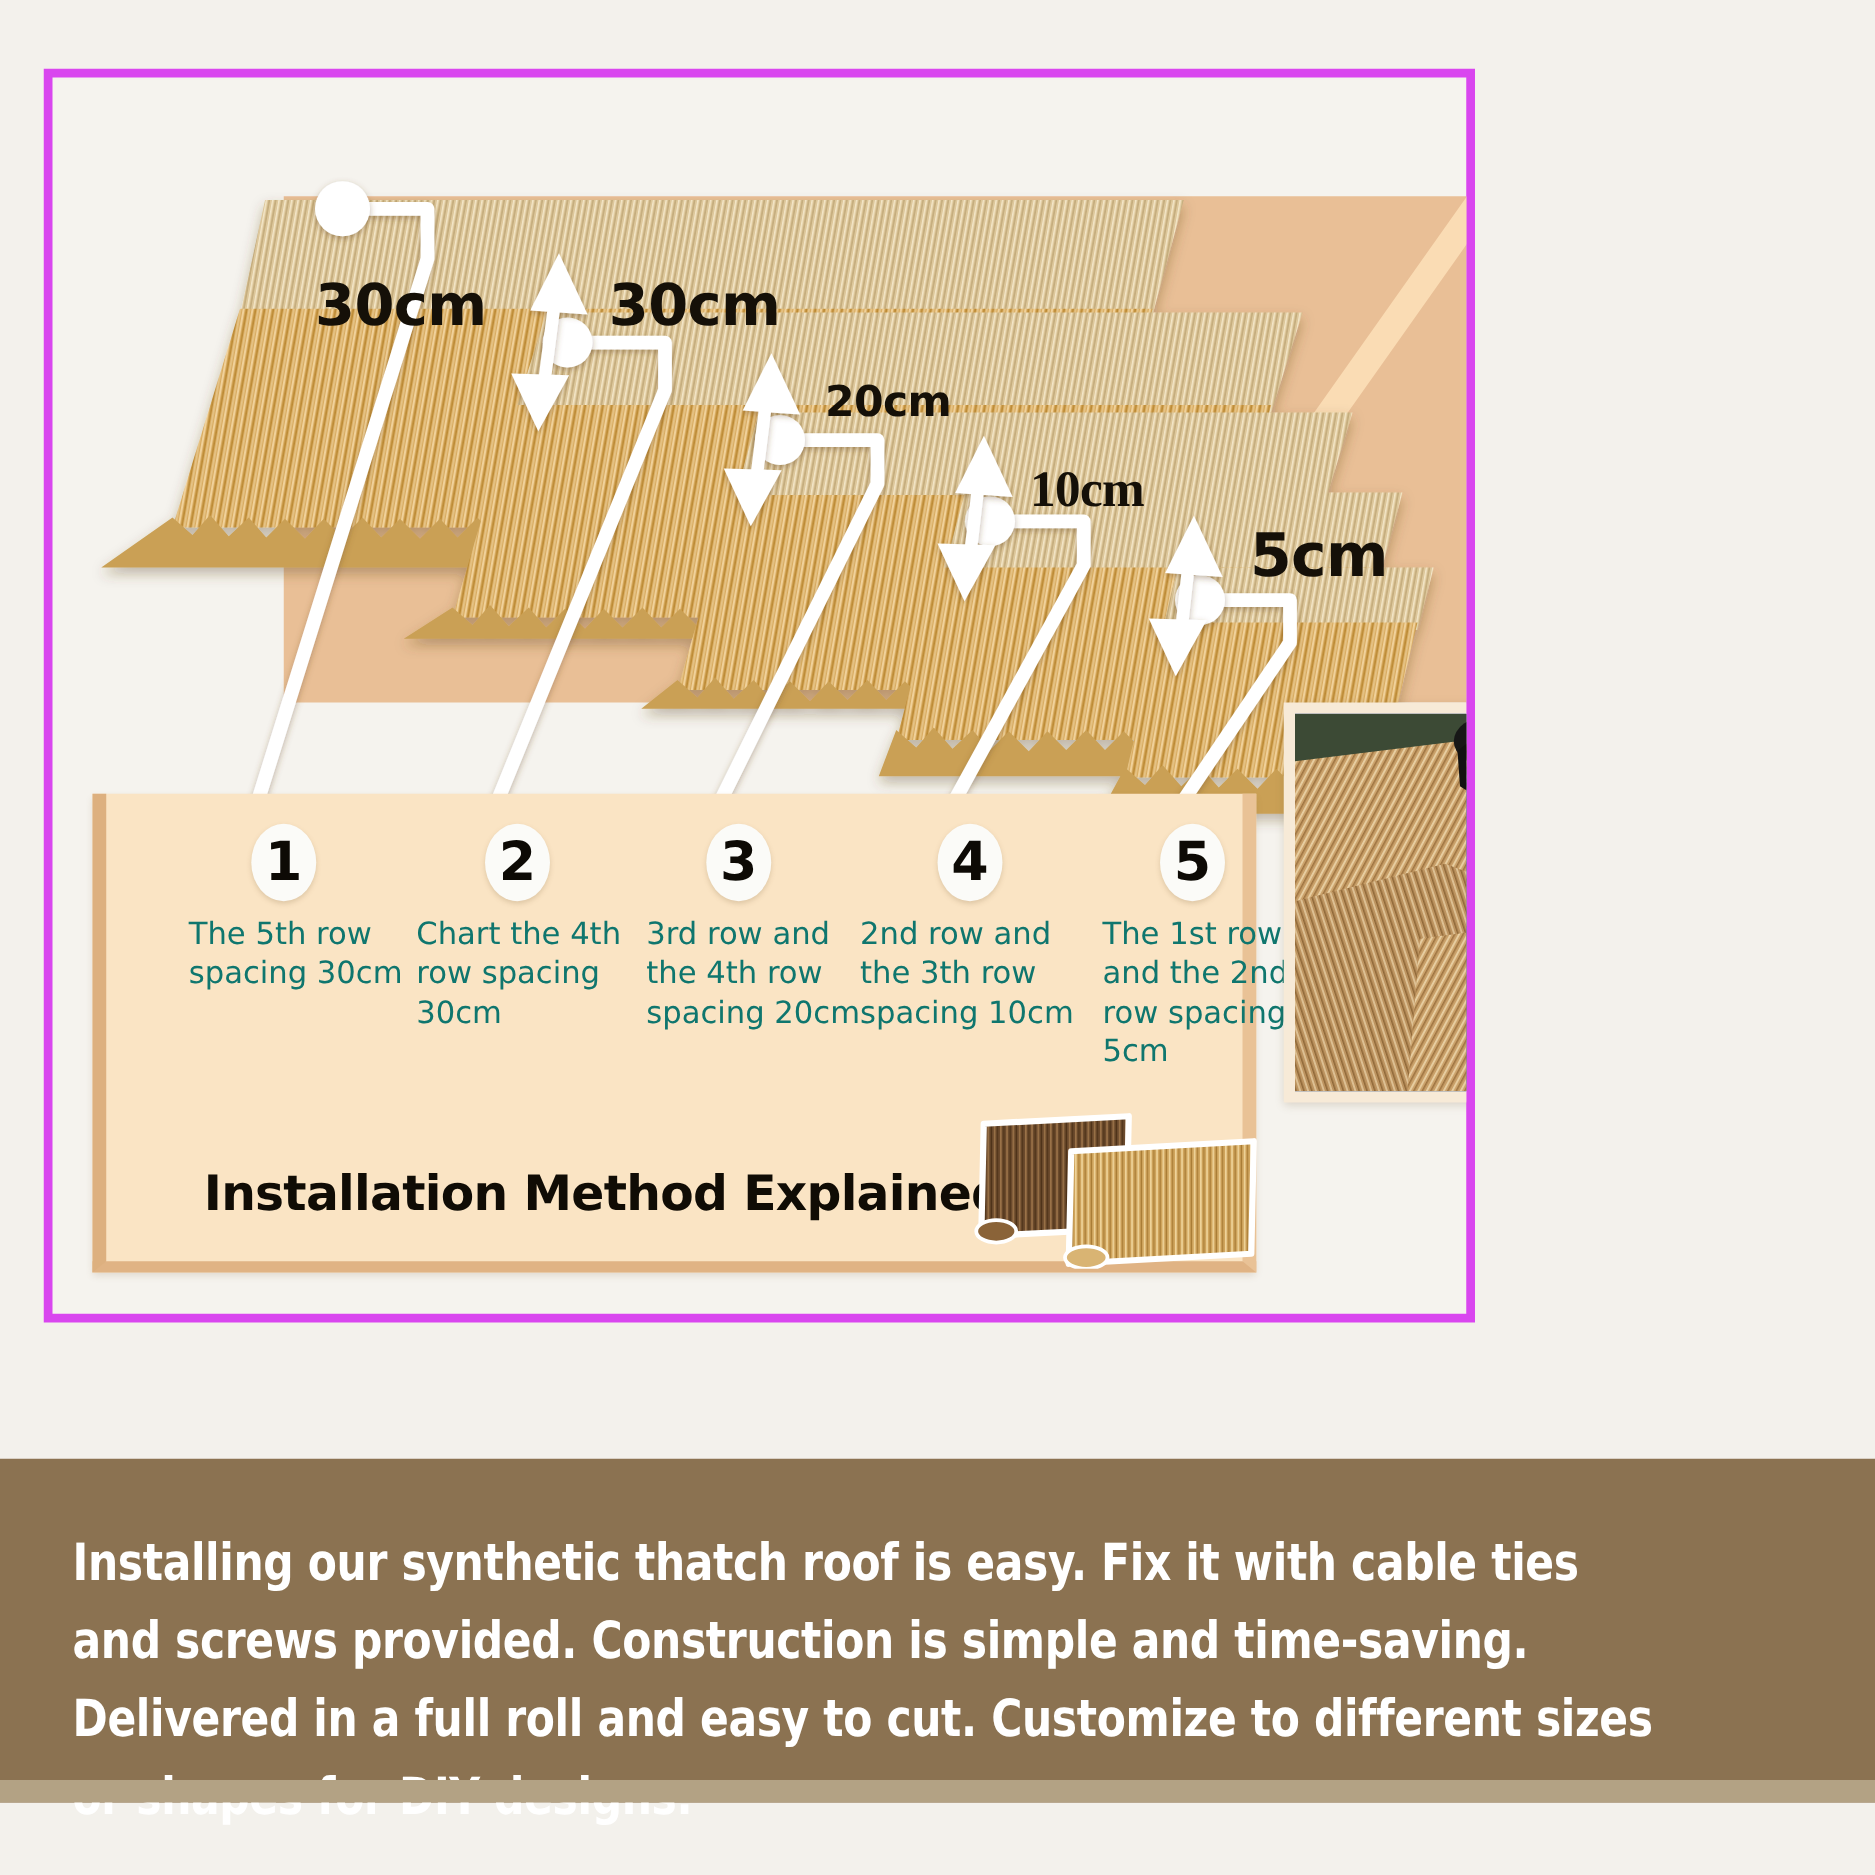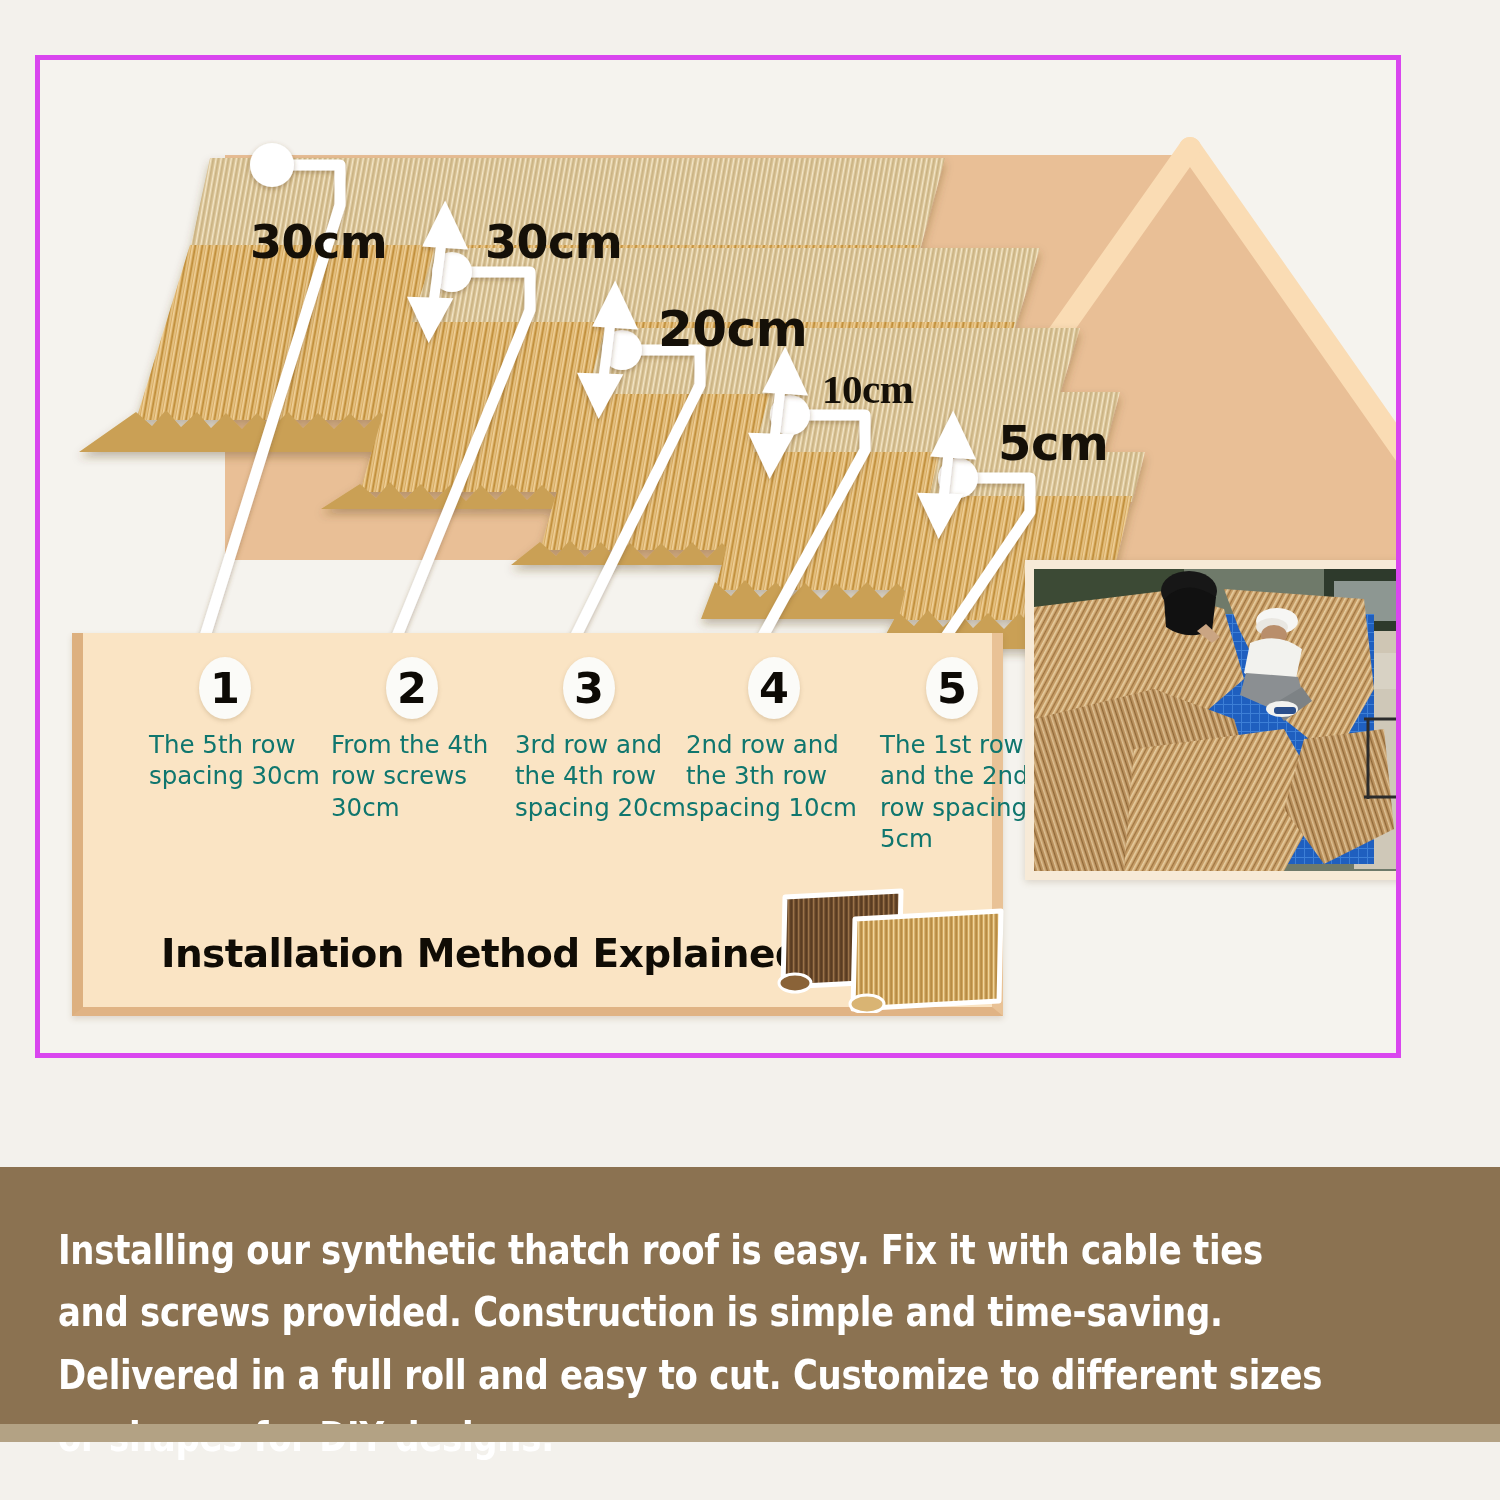--- a/index.html
+++ b/index.html
@@ -7,22 +7,22 @@
     width:1500px;height:1500px;
     background:#f3f1ec;
     font-family:"Liberation Sans", sans-serif;
     overflow:hidden;
     position:relative;
   }
   .stage{position:absolute;left:0;top:0;width:1500px;height:1500px;}
 
   
   .panel{
-    position:absolute;left:35px;top:55px;width:1366px;height:1003px;
-    border:5px solid #d946ef;
+    position:absolute;left:35px;top:55px;width:1145px;height:1003px;
+    border:7px solid #d946ef;
     background:#f5f3ee;
     box-sizing:border-box;
     overflow:hidden;
   }
 
   
   .house-wrap{position:absolute;left:0;top:0;width:1427px;height:1003px;}
   .house-svg{position:absolute;left:0;top:0;}
   .callout-label{
     position:absolute;
@@ -216,36 +216,36 @@
               <polygon points="913,362 898,392 928,394"></polygon>
               <polygon points="899,468 885,438 915,439"></polygon>
             </g>
           </g>
         </g>
       </svg>
     </div>
 
     <div class="callout-label" style="left:210px;top:155px;font-size:46px;">30cm</div>
     <div class="callout-label" style="left:445px;top:155px;font-size:46px;">30cm</div>
-    <div class="callout-label" style="left:618px;top:240px;font-size:50px;">20cm</div>
+    <div class="callout-label" style="left:618px;top:240px;font-size:34px;">20cm</div>
     <div class="callout-label" style="left:782px;top:305px;font-size:41px;font-family:Liberation Serif, serif;">10cm</div>
     <div class="callout-label" style="left:958px;top:355px;font-size:48px;">5cm</div>
 
     <div class="capband">
       <div class="numrow">
         <div class="numcircle" style="left:116px;">1</div>
         <div class="numcircle" style="left:303px;">2</div>
         <div class="numcircle" style="left:480px;">3</div>
         <div class="numcircle" style="left:665px;">4</div>
         <div class="numcircle" style="left:843px;">5</div>
       </div>
 
       <div class="caps">
         <div class="capcol" style="left:66px;top:0;">The 5th row spacing 30cm</div>
-        <div class="capcol" style="left:248px;top:0;">From the 4th  row screws 30cm</div>
+        <div class="capcol" style="left:248px;top:0;">Chart the 4th  row spacing 30cm</div>
         <div class="capcol" style="left:432px;top:0;">3rd row and the 4th row spacing 20cm</div>
         <div class="capcol" style="left:585px;top:0;margin-left:18px;">2nd row and the 3th row spacing 10cm</div>
         <div class="capcol" style="left:797px;top:0;">The 1st  row and the 2nd row spacing 5cm</div>
       </div>
 
       <div class="title">
         <div>Installation Method Explained :</div>
       </div>
 
       <div class="prod" style="left:690px;top:250px;">

